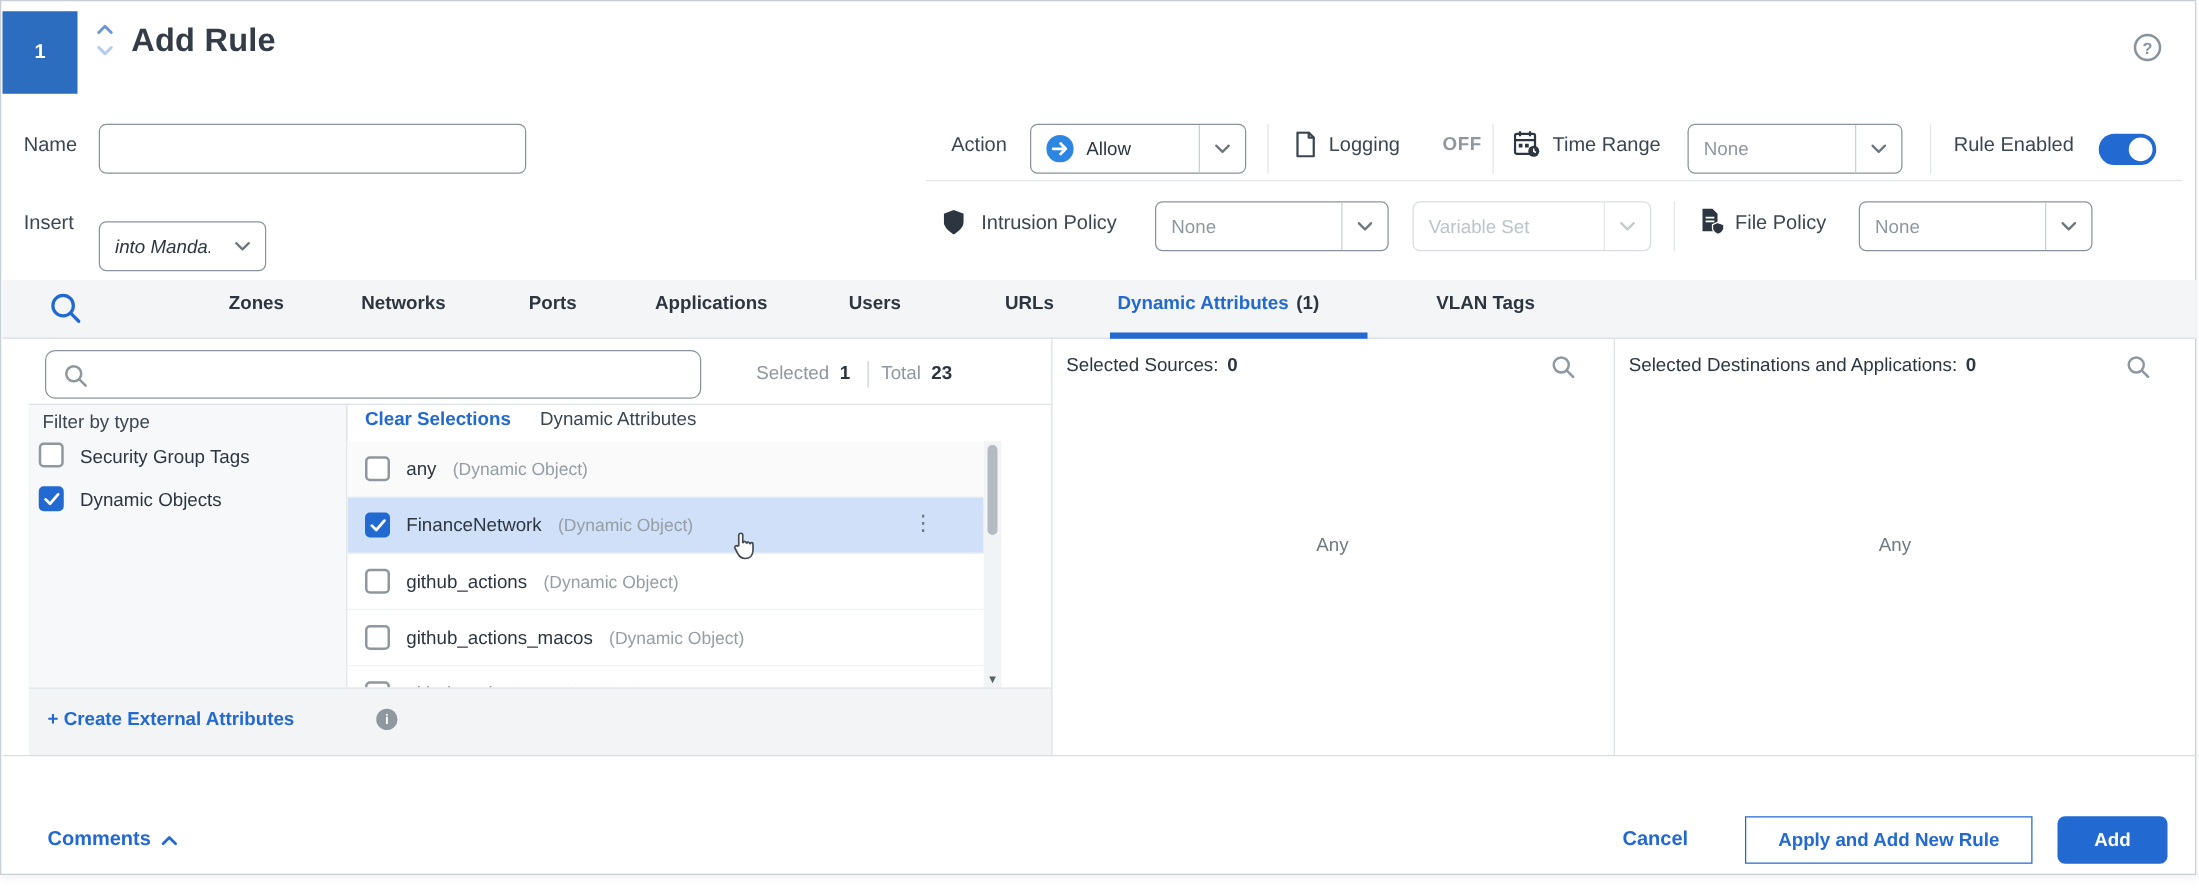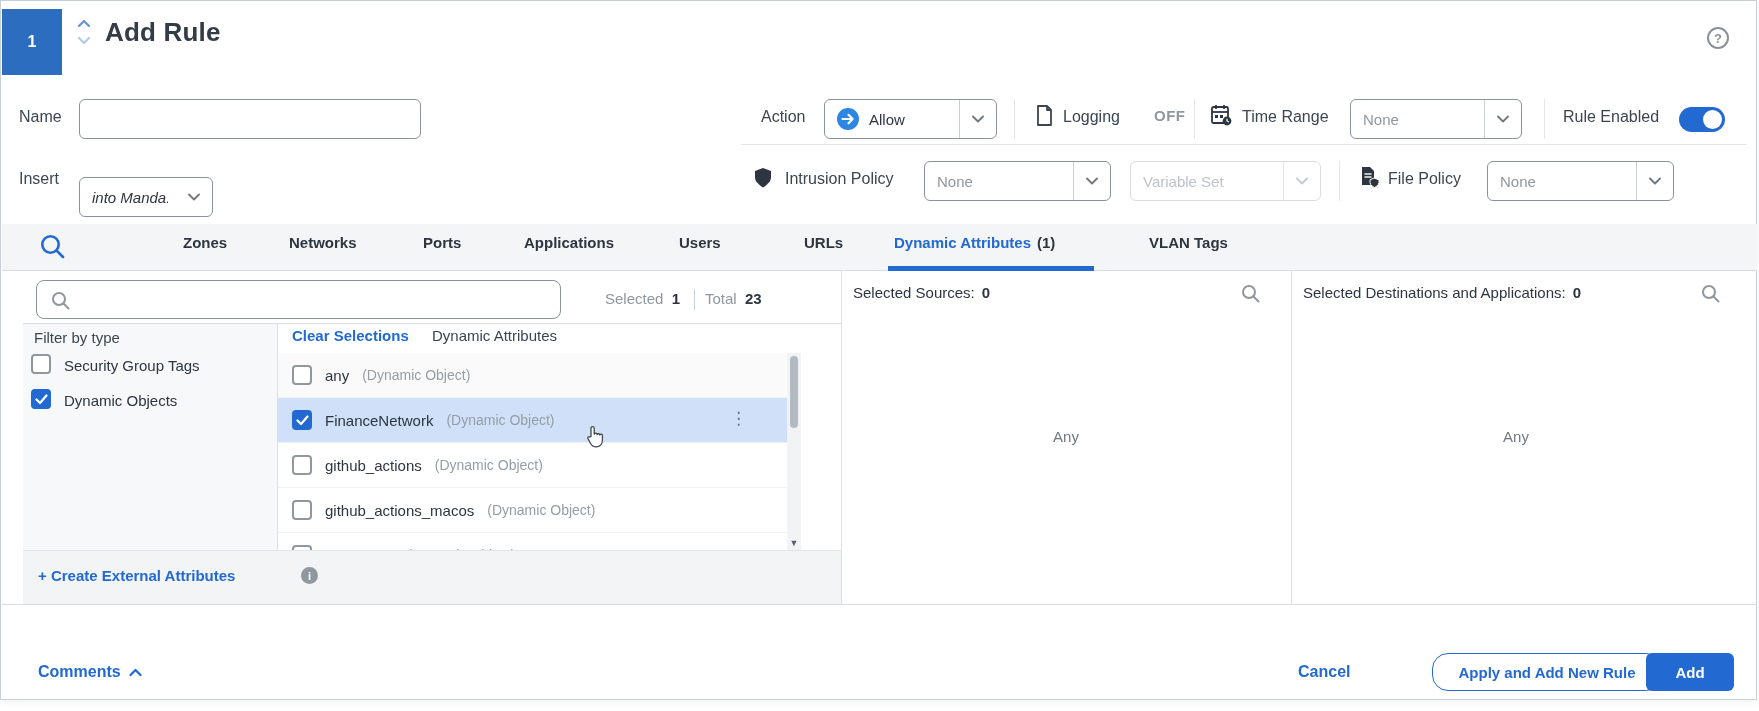--- a/index.html
+++ b/index.html
@@ -61,21 +61,21 @@
   .sarrow{position:absolute;left:0;bottom:2px;width:14px;text-align:center;font-size:9px;color:#596069;cursor:pointer;}
   .strip{position:absolute;left:22px;top:549px;width:818px;height:54px;background:#f3f4f6;border-top:1px solid #e2e5e8;}
   .createlink{position:absolute;left:37px;top:566px;font-size:15px;font-weight:600;color:var(--primary);cursor:pointer;}
   .info{position:absolute;left:300px;top:566px;width:17px;height:17px;border-radius:50%;background:var(--gray);color:#fff;font-size:11px;font-weight:bold;display:flex;align-items:center;justify-content:center;cursor:pointer;}
   .phead{position:absolute;top:283px;font-size:15px;color:var(--dark);}
   .phead b{margin-left:7px;}
   .anytxt{position:absolute;top:427px;width:450px;text-align:center;font-size:15px;color:#717a83;}
   .btnwrap{position:absolute;top:565px;height:36px;display:flex;justify-content:center;}
   .comments{position:absolute;left:37px;top:662px;font-size:16px;font-weight:bold;color:var(--primary);cursor:pointer;display:flex;align-items:center;gap:8px;}
   .cancel{position:absolute;left:1297px;top:662px;font-size:16px;font-weight:600;color:var(--primary);cursor:pointer;}
-  .applybtn{position:absolute;left:1395px;top:652px;width:230px;height:38px;border:1px solid var(--primary);border-radius:16px;background:#fff;color:var(--primary);font-size:15px;font-weight:bold;cursor:pointer;margin-left:36px;}
+  .applybtn{position:absolute;left:1395px;top:652px;width:230px;height:38px;border:1px solid var(--primary);border-radius:0;background:#fff;color:var(--primary);font-size:15px;font-weight:bold;cursor:pointer;}
   .addbtn{position:absolute;left:1645px;top:652px;width:88px;height:38px;border:none;border-radius:6px;background:var(--primary);color:#fff;font-size:15px;font-weight:bold;cursor:pointer;}
   svg{display:block;}
 </style>
 </head>
 <body>
 
 <div class="dialog">
 
   <div class="badge">1</div>
   <span class="abs" style="left:74px;top:16px;cursor:pointer;">

